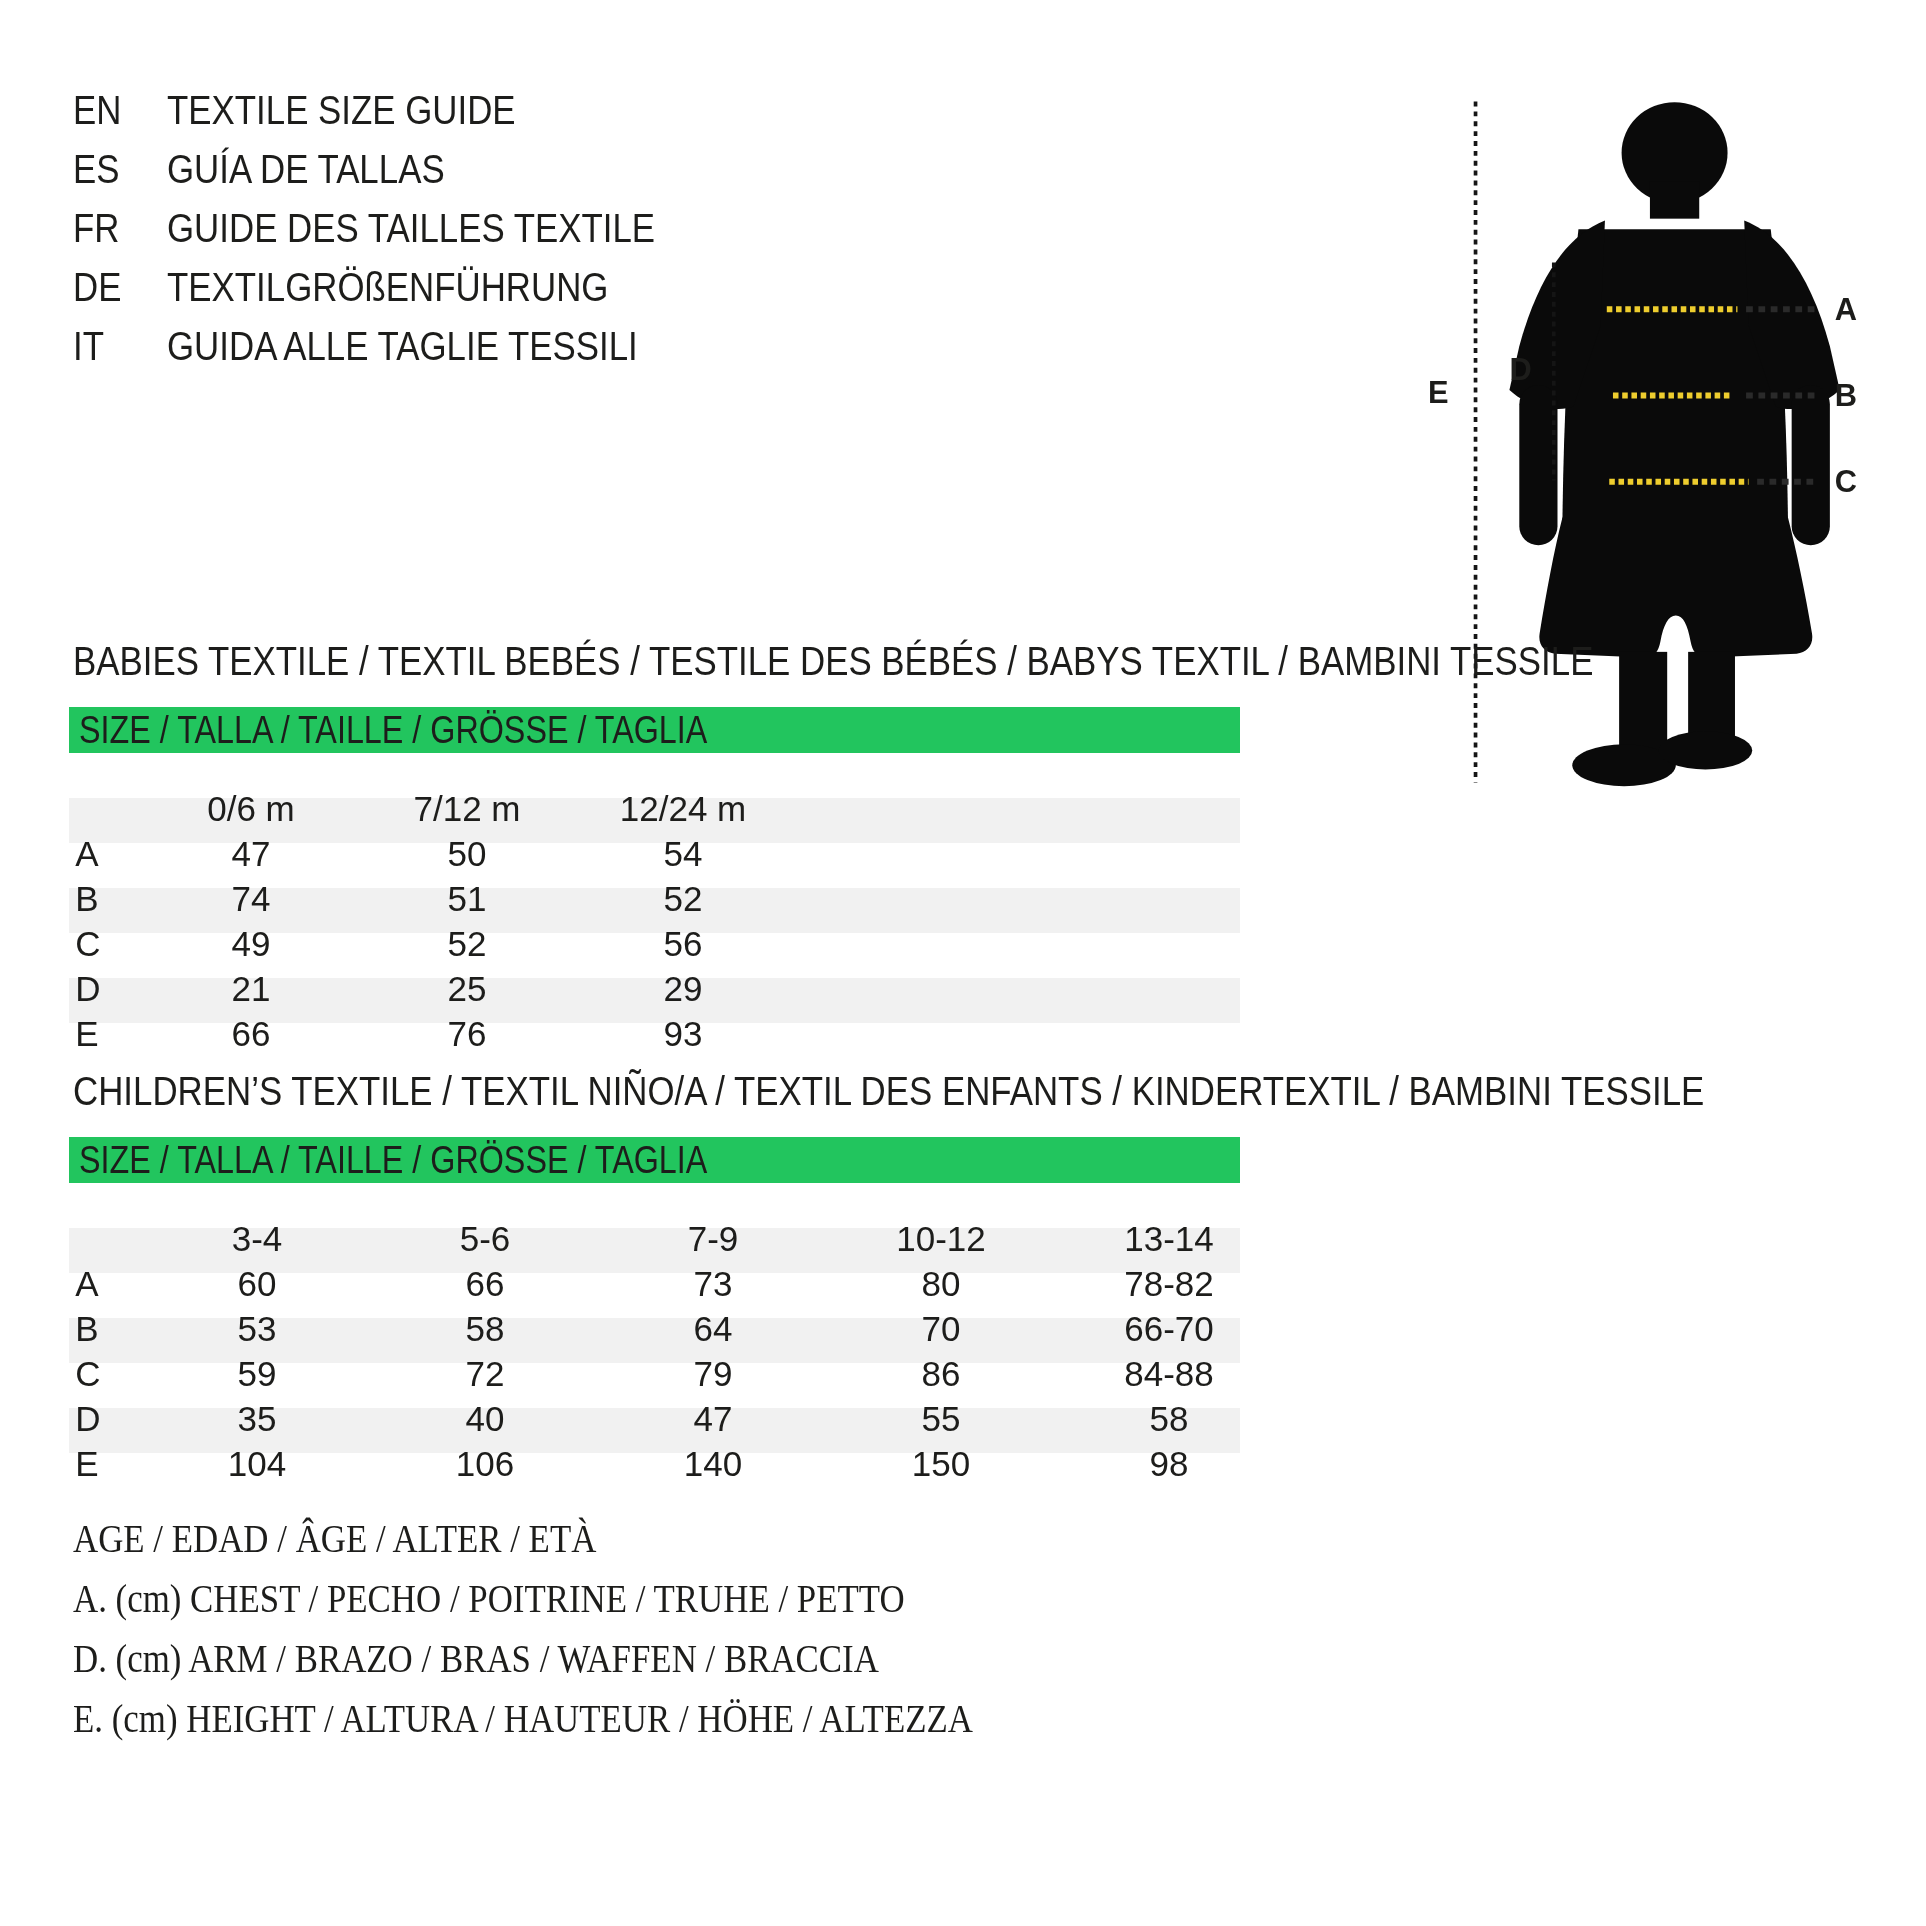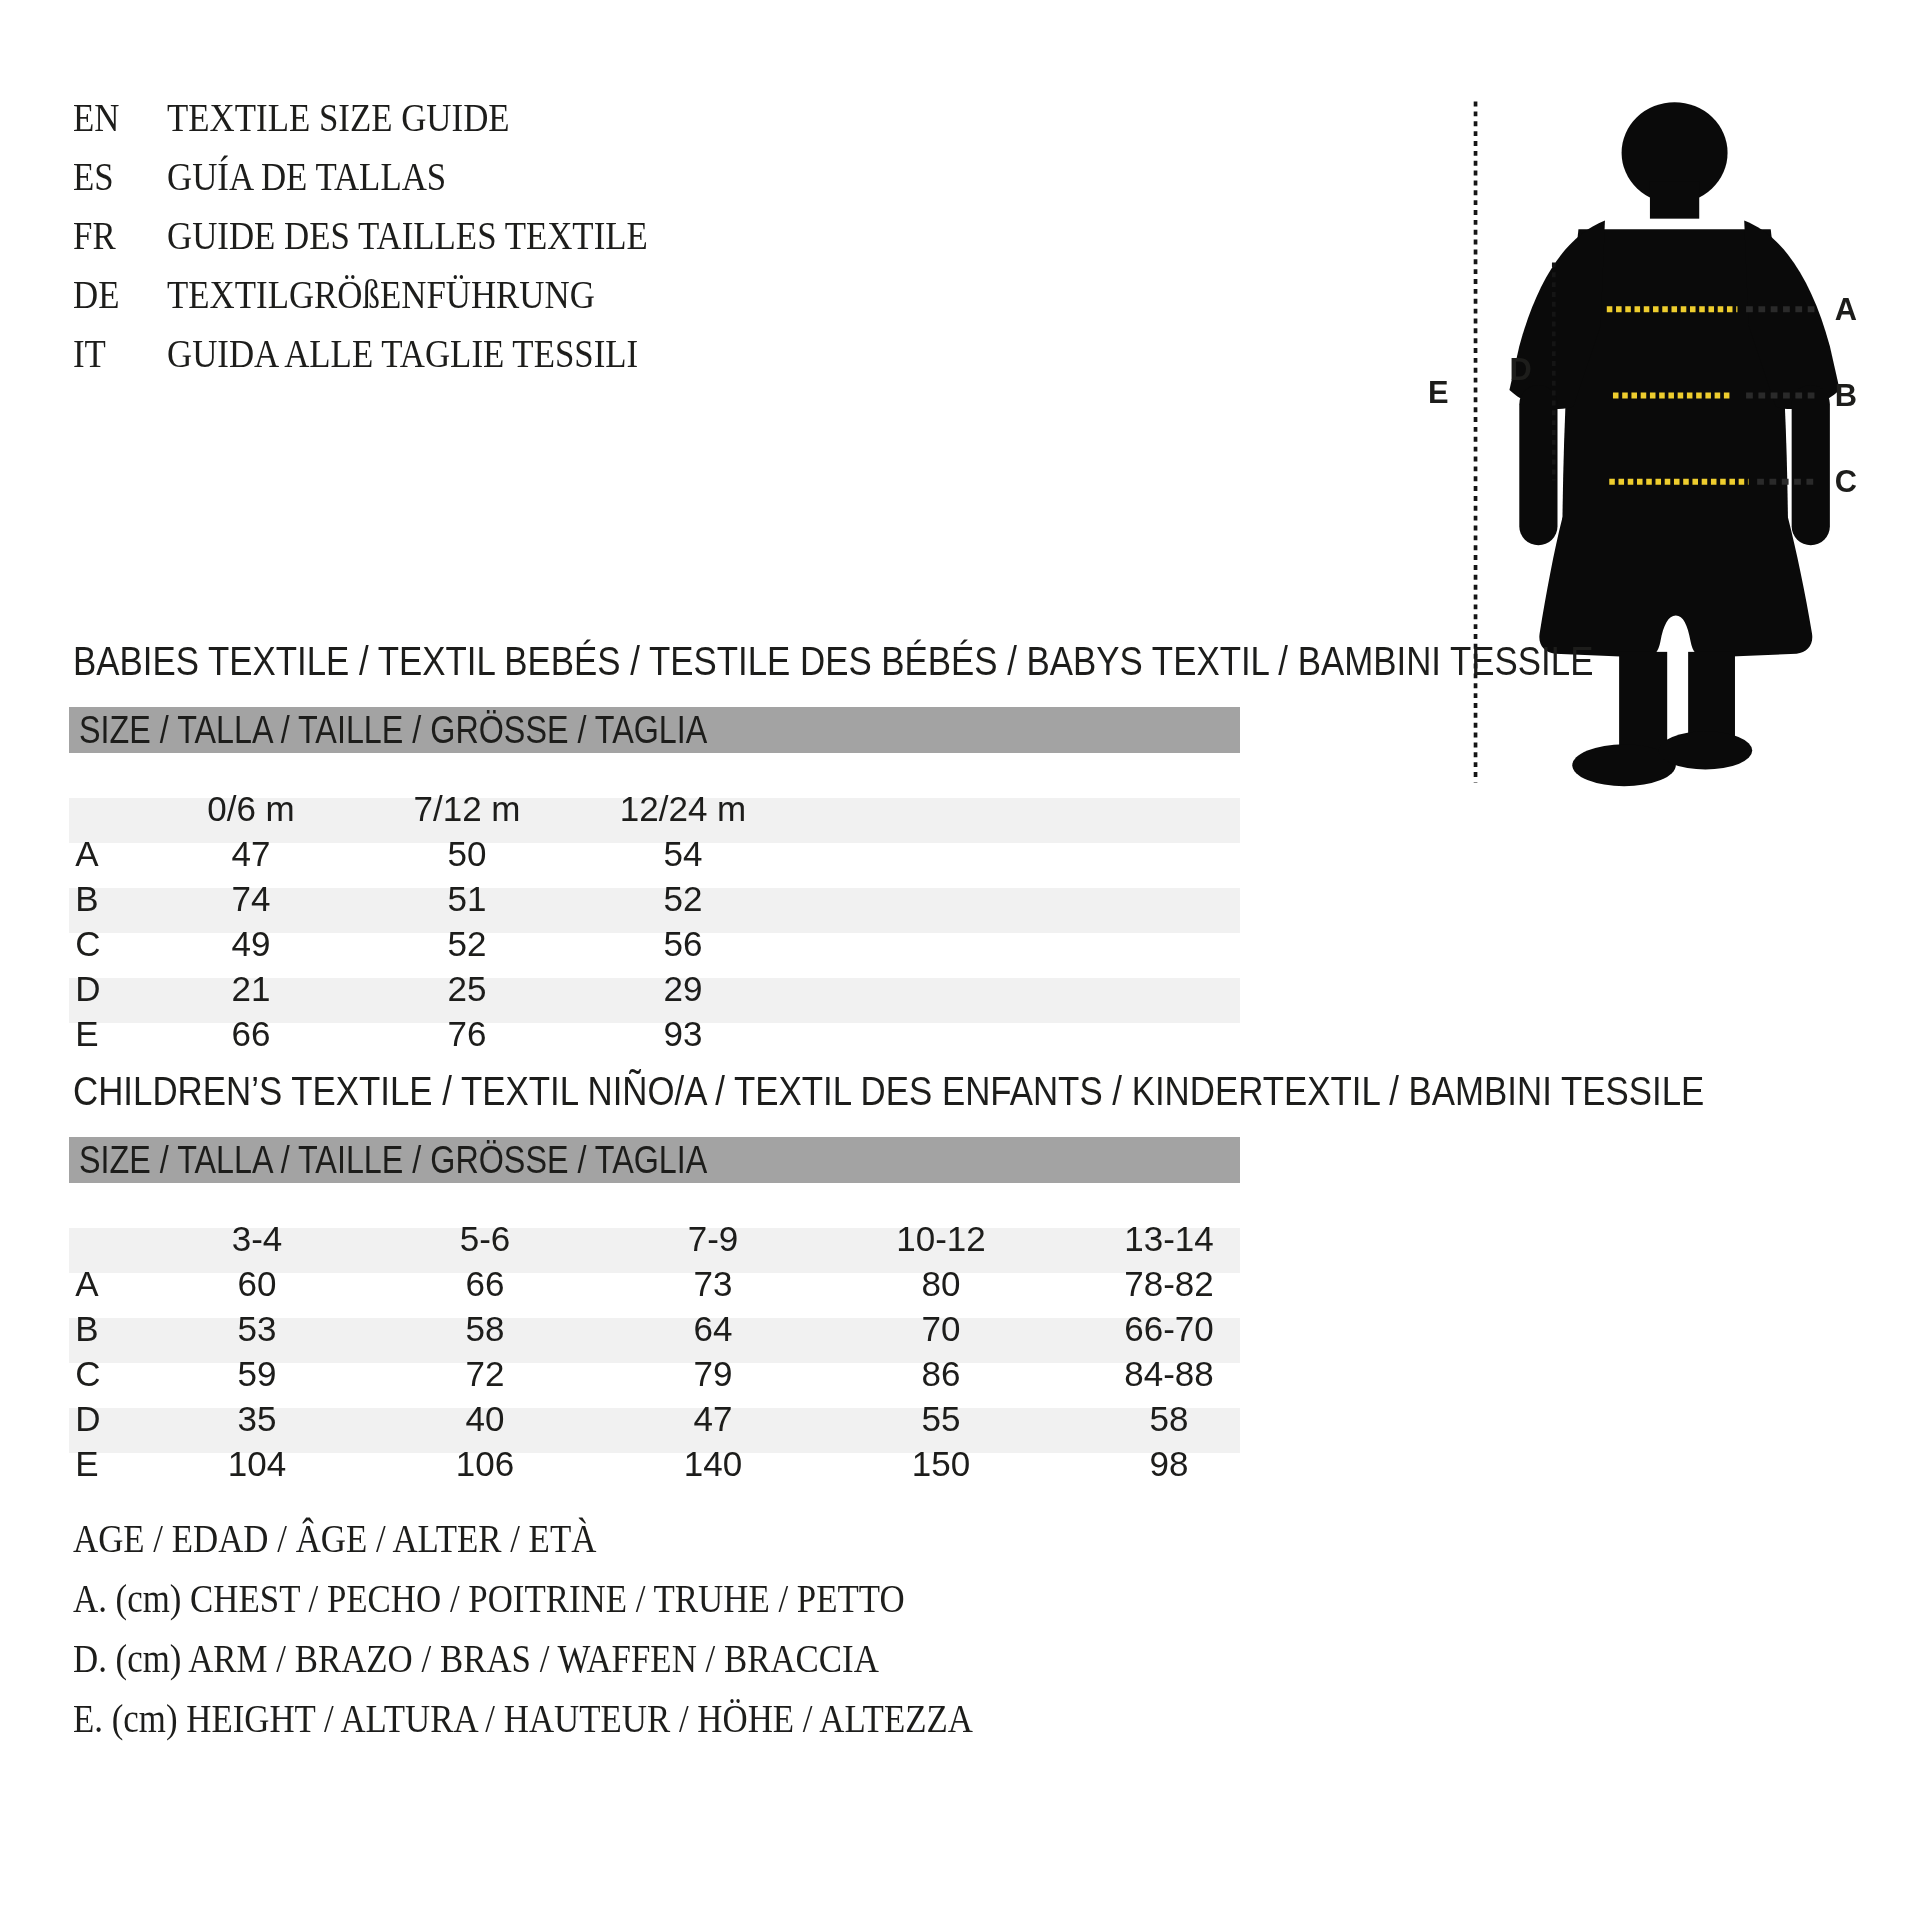--- a/index.html
+++ b/index.html
@@ -5,36 +5,36 @@
   html,body{margin:0;padding:0;}
   body{
     width:1926px;height:1926px;position:relative;overflow:hidden;
     background:#ffffff;color:#1d1d1b;
     font-family:"Liberation Sans", sans-serif;
   }
   .cond{display:inline-block;transform:scaleX(0.85);transform-origin:0 50%;white-space:nowrap;}
 
   
   .langs{position:absolute;left:73px;top:87px;font-size:41px;}
-  .lang-row{height:59px;display:flex;align-items:center;font-family:Liberation Serif, serif;}
+  .lang-row{height:59px;display:flex;}
   .lang-code{width:94px;flex:0 0 auto;}
 
   
   .figure{position:absolute;left:1417px;top:80px;}
 
   
   .tbl-title{position:absolute;left:73px;height:47px;display:flex;align-items:center;font-size:41px;}
   #babies-title{top:638px;}
   #children-title{top:1068px;}
 
   
   .sizetable{position:absolute;left:69px;width:1171px;}
   #babies-table{top:707px;}
   #children-table{top:1137px;}
-  .size-bar{height:46px;background:#a3a3a3;display:flex;align-items:center;padding-left:10px;font-size:38px;}
+  .size-bar{height:46px;background:#22c55e;display:flex;align-items:center;padding-left:10px;font-size:38px;}
   .thead,.trow{display:grid;height:45px;align-items:center;font-size:35px;}
   #babies-table .thead,#babies-table .trow{grid-template-columns:74px 216px 216px 216px;}
   #children-table .thead,#children-table .trow{grid-template-columns:74px 228px 228px 228px 228px 228px;}
   .trow.stripe{background:#f1f1f1;}
   .cell{text-align:center;margin-top:36px;}
   .cell.rowlabel{text-align:left;padding-left:6.2px;}
 
   
   .legend{position:absolute;left:73px;top:1508px;font-size:41px;font-family:Liberation Serif, serif;}
   .legend-row{height:60px;display:flex;align-items:center;}

